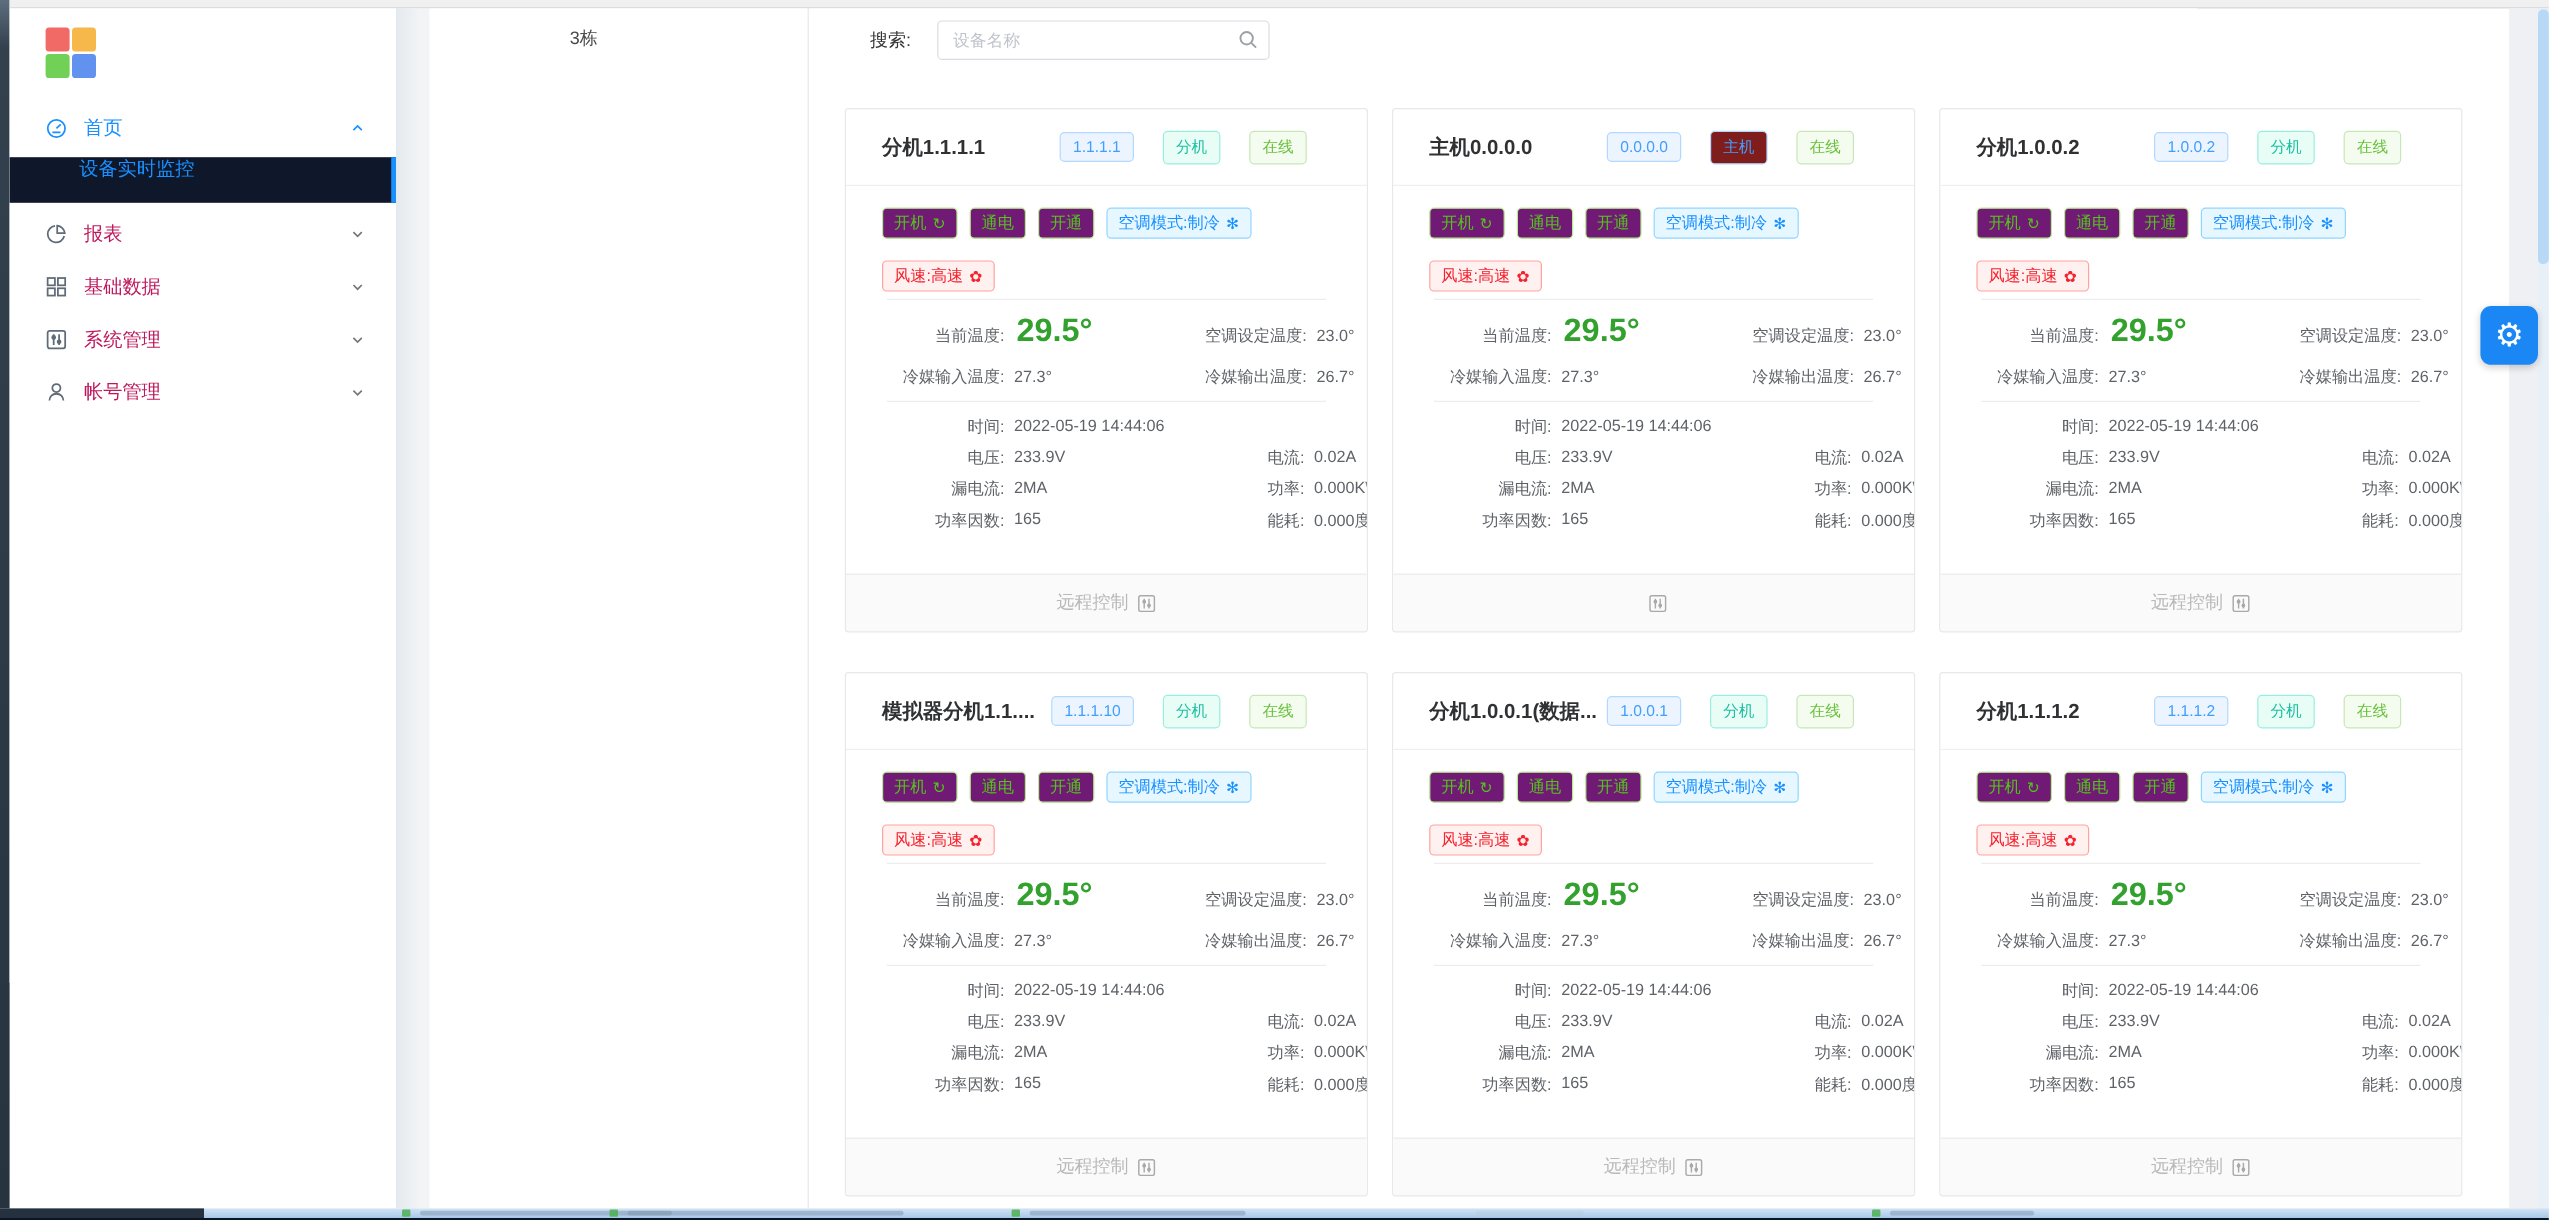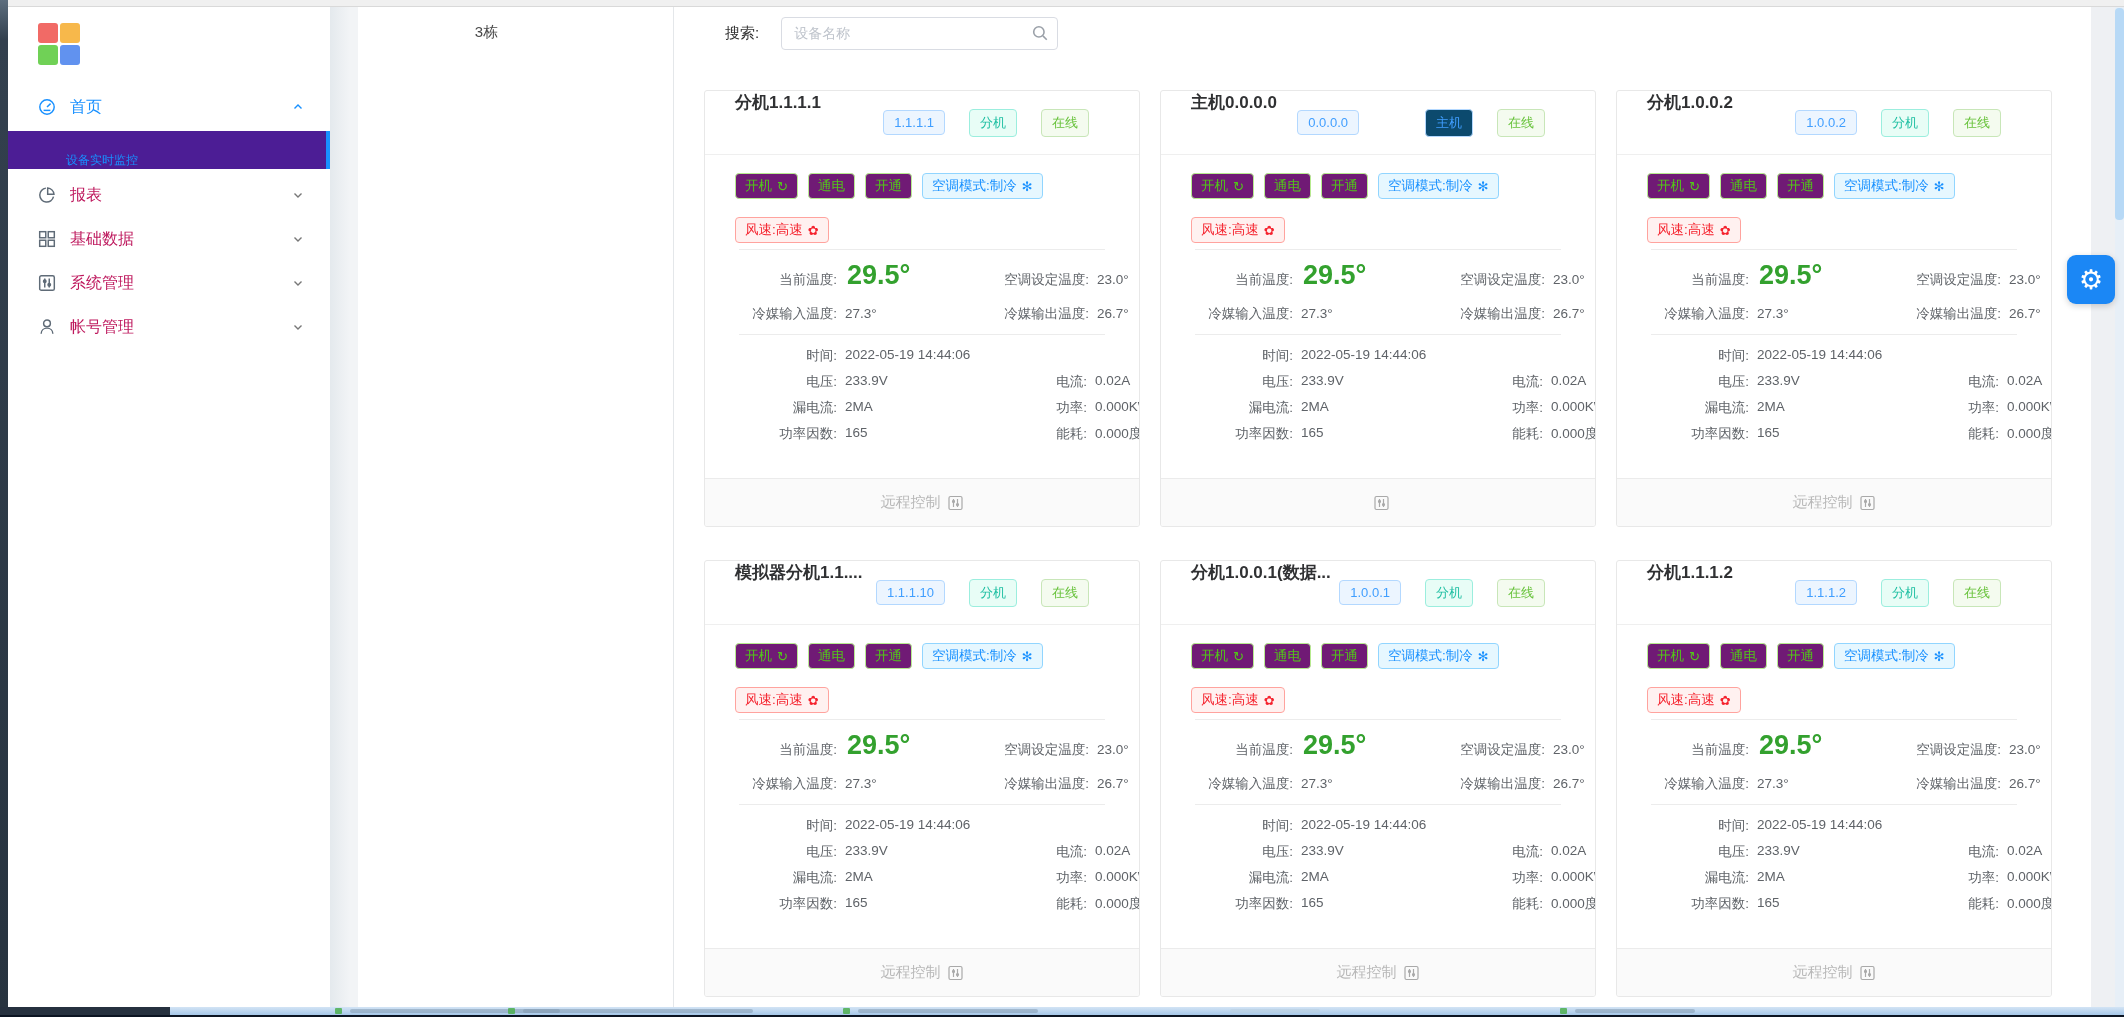--- a/index.html
+++ b/index.html
@@ -28,22 +28,22 @@
     grid-template-columns:20px 20px;grid-template-rows:20px 20px;gap:2px;}
   .logo i{border-radius:3px;display:block;}
   .logo .sq-r{background:#f16a66;} .logo .sq-o{background:#f7b84b;}
   .logo .sq-g{background:#70d156;} .logo .sq-b{background:#6192ef;}
   .menu{position:absolute;left:0;top:78px;width:100%;}
   .menu-item{height:44px;display:flex;align-items:center;padding:0 26px 0 30px;
     font-size:16px;color:#be185d;cursor:pointer;}
   .menu-item .mi-icon{width:18px;height:18px;margin-right:14px;display:flex;color:#5f6b77;}
   .menu-item .chev{margin-left:auto;color:#777;display:flex;}
   .menu-item.blue,.menu-item.blue .mi-icon,.menu-item.blue .chev{color:var(--accent);}
-  .submenu-item{height:38px;display:flex;align-items:flex-end;padding-left:58px;font-size:12px;
-    color:var(--accent);background:#4c1d95;border-right:4px solid var(--accent);cursor:pointer;margin:2px 0 4px 0;}
+  .submenu-item{height:38px;display:flex;align-items:flex-start;padding-left:58px;font-size:16px;
+    color:var(--accent);background:#0f172a;border-right:4px solid var(--accent);cursor:pointer;margin:2px 0 4px 0;}
 
   
   .gutter{left:330px;top:7px;width:28px;height:1000px;
     background:linear-gradient(to right,#e4e9ed,#f2f4f6 70%);}
   .tree-panel{left:358px;top:7px;width:316px;height:1000px;background:#fff;border-right:1px solid #e4e7ea;}
   .tree-node{padding-top:16px;text-align:center;padding-right:58px;font-size:15px;color:#4a4a4a;cursor:pointer;}
 
   
   .main{left:675px;top:7px;width:1156px;height:1000px;background:#fff;}
   .search-row{position:absolute;left:0;top:0;height:52px;display:flex;align-items:center;padding-left:50px;}
@@ -53,28 +53,28 @@
     padding:0 34px 0 12px;font-size:14px;color:#333;outline:none;font-family:inherit;}
   .search-box input::placeholder{color:#bfc4cc;}
   .search-ic{position:absolute;right:9px;top:7px;color:#9aa0a8;cursor:pointer;}
 
   .cards{position:absolute;left:29px;top:83px;display:grid;
     grid-template-columns:repeat(3,436px);gap:33px 20px;}
 
   
   .card{width:436px;height:437px;background:#fff;border:1px solid #e8e8e8;border-radius:3px;
     display:flex;flex-direction:column;overflow:hidden;}
-  .card-header{height:64px;flex:none;display:flex;
+  .card-header{height:64px;flex:none;display:flex;align-items:center;
     padding:0 50px 0 30px;border-bottom:1px solid #efefef;}
   .card-title{font-size:17px;font-weight:600;color:#303133;white-space:nowrap;}
   .badges{margin-left:auto;display:flex;gap:24px;align-items:center;}
   .badge{font-size:13px;padding:4px 10px;border-radius:4px;border:1px solid;white-space:nowrap;}
   .badge-code{color:var(--code-blue);background:#ecf5ff;border-color:#b3d8ff;}
   .badge-type{color:var(--teal);background:#e8fdf6;border-color:#9beede;}
-  .badge-type[data-variant="host"]{color:var(--code-blue);background:#0c4a6e;border-color:#b3d8ff;margin-left:42px;}
+  .badge-type[data-variant="host"]{color:var(--code-blue);background:#7f1d1d;border-color:#b3d8ff;}
   .badge-status{color:var(--success);background:#f4fbef;border-color:#c8e6b8;}
 
   .tags{flex:none;height:94px;padding:18px 0 0 30px;display:flex;flex-wrap:wrap;
     gap:9px 10px;align-content:flex-start;width:410px;}
   .tag{font-size:13.5px;padding:3px 9px;border-radius:4px;border:1px solid;display:flex;
     align-items:center;gap:5px;white-space:nowrap;}
   .tag-green{color:var(--green);background:#701a75;border-color:#b7eb8f;}
   .tag-blue{color:var(--accent);background:#e6f7ff;border-color:#91d5ff;}
   .tag-red{color:var(--red);background:#fff1f0;border-color:#ffa39e;}
   .tag .tg-ic{font-size:13px;line-height:1;}

